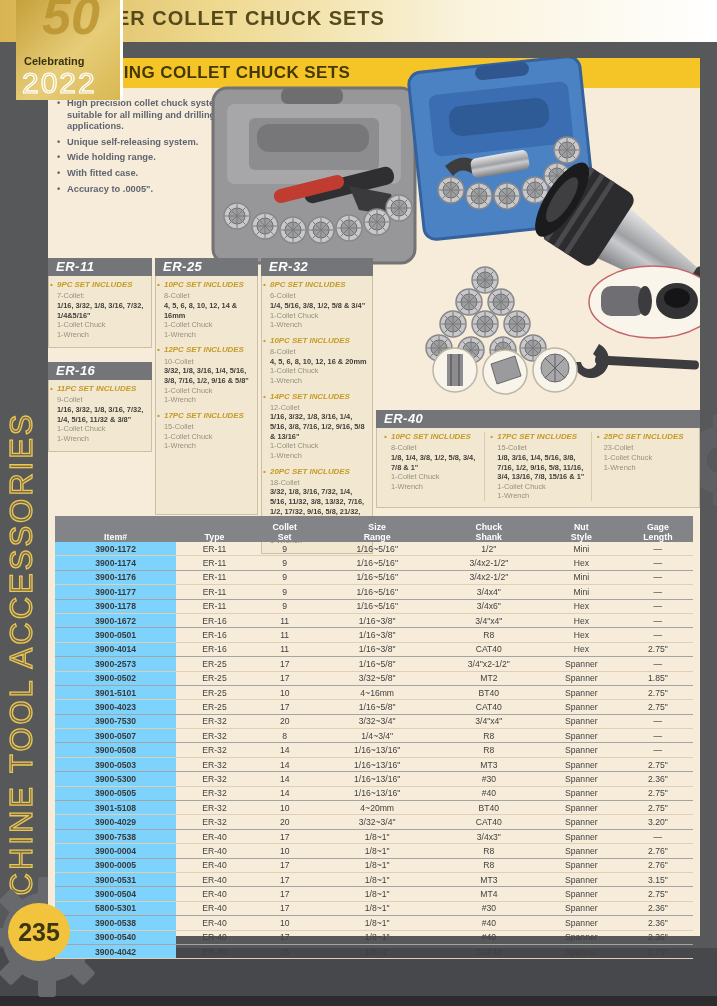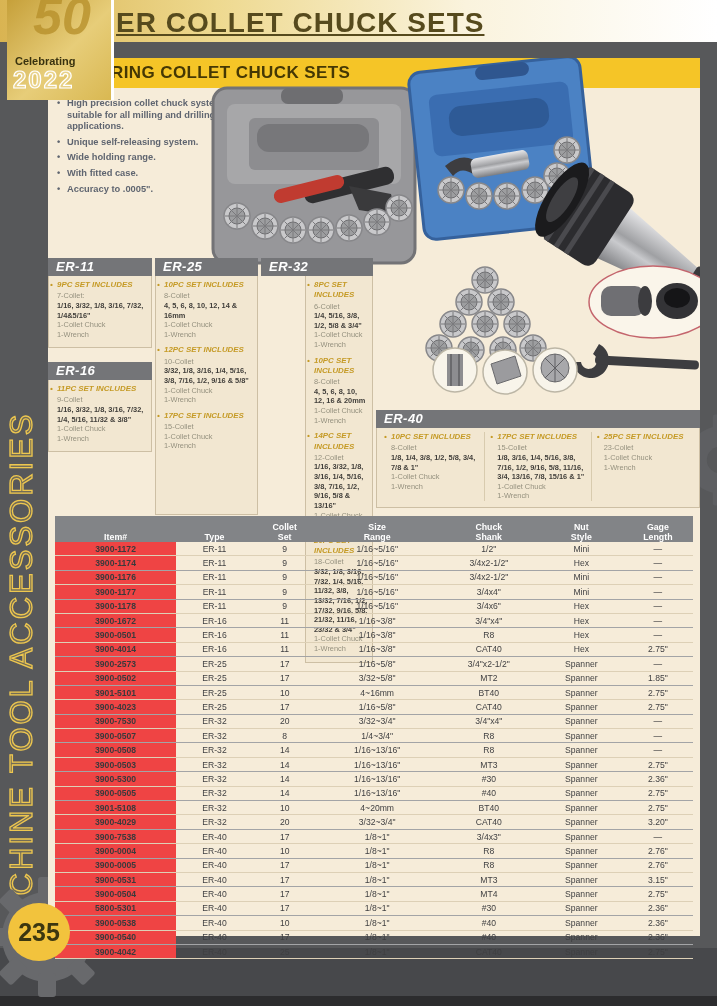--- a/index.html
+++ b/index.html
@@ -2,29 +2,29 @@
 <html><head>
 <meta charset="utf-8">
 <style>
   html,body{margin:0;padding:0;}
   body{width:717px;height:1006px;position:relative;overflow:hidden;
        background:#57585a;font-family:"Liberation Sans",sans-serif;}
 
   
   .top-band{position:absolute;left:0;top:0;width:717px;height:42px;
     background:linear-gradient(90deg,#d9b452 0%,#eed98f 30%,#faf3dd 65%,#ffffff 100%);}
-  .page-title{position:absolute;left:116px;top:7px;font-size:28px;font-weight:bold;
-    color:#564a1d;letter-spacing:1px;text-decoration:underline;}
-  .logo-badge{position:absolute;left:7px;top:0;width:104px;height:100px;
+  .page-title{position:absolute;left:116px;top:7px;font-size:20px;font-weight:bold;
+    color:#564a1d;letter-spacing:1px;}
+  .logo-badge{position:absolute;left:16px;top:0;width:104px;height:100px;
     background:linear-gradient(135deg,#c6a03a 0%,#e7cd79 55%,#d9b852 100%);
     border-right:3px solid #fff;overflow:hidden;z-index:5;}
   .logo-50{position:absolute;left:26px;top:-14px;font-size:52px;font-weight:bold;font-style:italic;
     color:#b8912c;opacity:.8;}
   .logo-celebrating{position:absolute;left:8px;top:55px;font-size:11px;font-weight:bold;color:#39320f;}
-  .logo-year{position:absolute;left:6px;top:66px;font-size:24px;font-weight:bold;letter-spacing:2px;
+  .logo-year{position:absolute;left:6px;top:66px;font-size:30px;font-weight:normal;letter-spacing:2px;
     color:rgba(255,255,255,.18);-webkit-text-stroke:1.2px #ffffff;}
 
   
   .sidebar-text{position:absolute;left:4px;top:948px;transform:rotate(-90deg);
     transform-origin:0 0;white-space:nowrap;font-size:31px;letter-spacing:3px;
     color:rgba(238,199,79,.18);-webkit-text-stroke:1.3px #eec74f;}
   .gear{position:absolute;z-index:1;}
   .page-badge{position:absolute;left:8px;top:903px;width:62px;height:58px;border-radius:50%;
     background:#f2c33d;z-index:6;display:flex;align-items:center;justify-content:center;
     font-size:25px;font-weight:bold;color:#3c3710;}
@@ -56,34 +56,34 @@
     position:relative;padding-left:8px;margin-bottom:1px;}
   .set-title::before{content:"•";position:absolute;left:1px;color:#c59a25;}
   .ln{margin-left:8px;}
   .ln.gray{color:#95917f;}
   .ln.dark{color:#403e3a;font-weight:bold;}
   #box-er11{left:0;top:200px;width:104px;}
   #box-er16{left:0;top:304px;width:104px;}
   #box-er25{left:107px;top:200px;width:103px;}
   #box-er25 .box-body{min-height:232px;}
   #box-er32{left:213px;top:200px;width:112px;}
-  #box-er32 .box-body{min-height:232px;margin-left:44px;}
+  #box-er32 .box-body{min-height:232px;}
   #box-er40{left:328px;top:352px;width:324px;}
   #box-er40 .box-body{display:flex;padding:4px 2px;}
   #box-er40 .set{flex:1;padding:0 4px;margin-bottom:2px;}
   #box-er40 .set + .set{border-left:1px solid #d8cbae;}
 
   
   .spec-table{position:absolute;left:7px;top:458px;width:638px;}
   .thead{display:flex;background:#828487;color:#fff;height:26px;align-items:flex-end;}
   .th{text-align:center;font-size:8.8px;font-weight:bold;line-height:1.15;}
   .tr{display:flex;height:13.4px;align-items:center;border-bottom:1px solid #ddd0b6;}
   .tr.group-end{border-bottom:1.5px solid #a3a4a6;}
   .td{text-align:center;font-size:8.6px;color:#3f3f41;}
-  .td.item{background:#ef4444;font-weight:bold;color:#3a3a3c;height:100%;
+  .td.item{background:#7dd3fc;font-weight:bold;color:#3a3a3c;height:100%;
     display:flex;align-items:center;justify-content:center;}
   .c0{width:19%;}.c1{width:12%;}.c2{width:10%;}.c3{width:19%;}.c4{width:16%;}.c5{width:13%;}.c6{width:11%;}
 </style>
 </head>
 <body>
 
 <svg class="gear" style="left:-28px;top:862px" width="150" height="150" viewBox="0 0 100 100">
   <g fill="#68696c">
     <circle cx="50" cy="50" r="30"></circle>
     <g>

